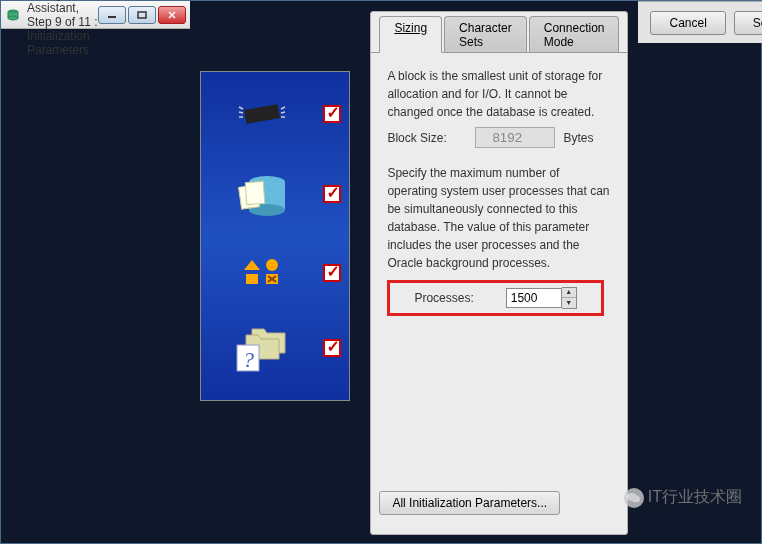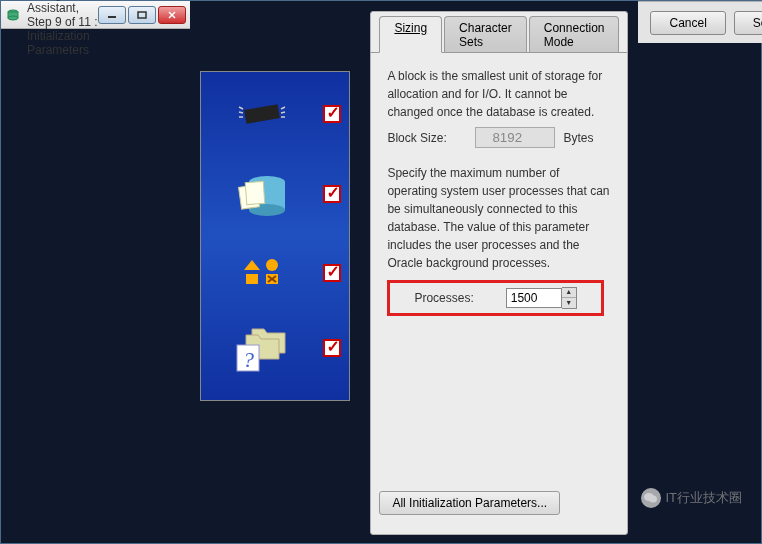--- a/index.html
+++ b/index.html
@@ -239,21 +239,21 @@
       border-color: #304050;
     }
     .watermark {
       position: absolute;
       bottom: 36px;
       right: 20px;
       display: flex;
       align-items: center;
       gap: 4px;
       color: #888;
-      font-size: 13px;
+      font-size: 16px;
       opacity: 0.8;
     }
     .watermark-icon {
       width: 20px; height: 20px;
       border-radius: 50%;
       background: #ccc;
       display: flex;
       align-items: center;
       justify-content: center;
     }

